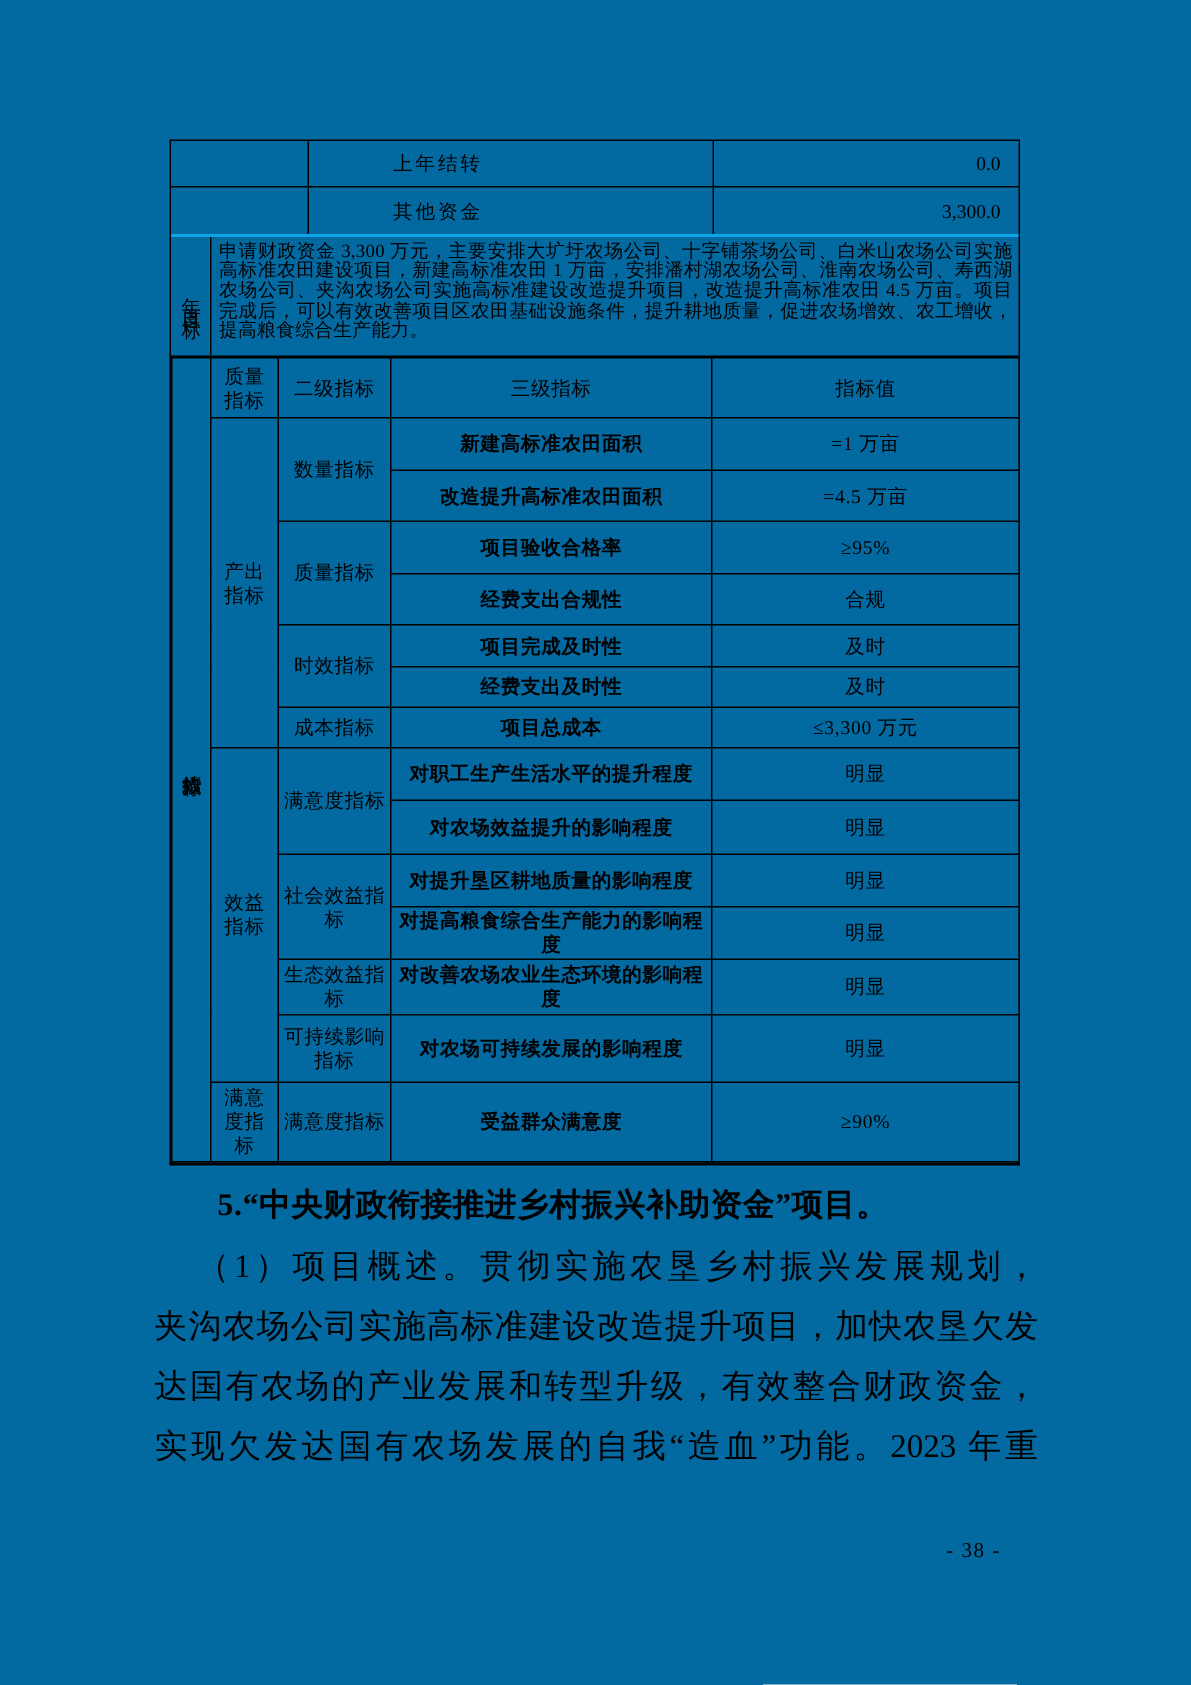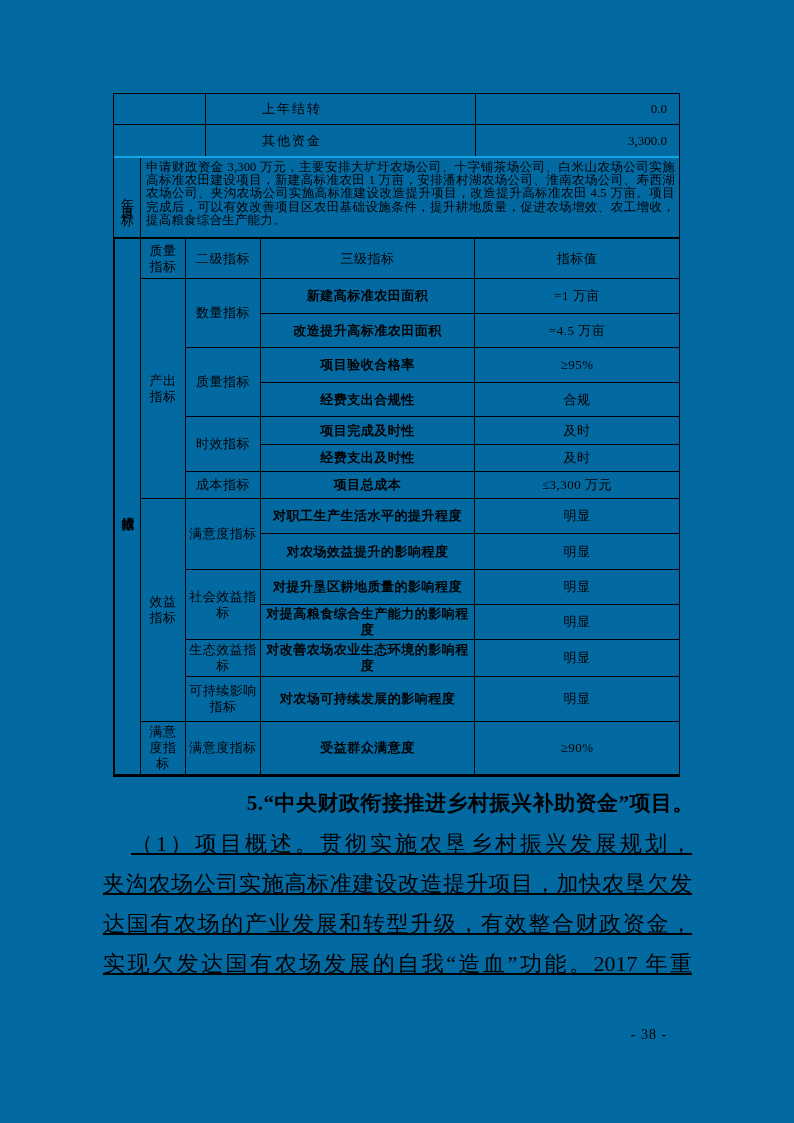--- a/index.html
+++ b/index.html
@@ -54,26 +54,25 @@
   }
   td.l1cell,td.l2cell{padding:1px 7px;line-break:anywhere;word-break:break-all;}
   td.l3cell{text-align:left;padding-left:10px;padding-right:8px;line-break:anywhere;word-break:break-all;font-weight:bold;}
   td.bl0{border-left:none;} td.br0{border-right:none;}
   td.bt0{border-top:none;} td.bb0{border-bottom:none;margin-left:31px;}
   
   .sec-heading{
     position:absolute;left:103px;top:789px;width:591px;
     font-size:21px;font-weight:bold;letter-spacing:0.5px;text-indent:42px;
     white-space:nowrap;
-    text-align:right;
   }
   .body-paragraph{position:absolute;left:103px;top:824px;width:589px;}
   .body-line{
     height:40px;line-height:40px;font-size:22px;
-    text-align:justify;text-align-last:justify;white-space:nowrap;text-decoration:underline;
+    text-align:justify;text-align-last:justify;white-space:nowrap;
   }
   .body-line.indent{padding-left:28px;}
   
   .page-number{
     position:absolute;left:613px;top:1027px;width:72px;
     text-align:center;font-size:14px;letter-spacing:1px;
   }
 </style>
 </head>
 <body>
@@ -185,18 +184,18 @@
     </tbody>
       </table>
   </div>
 
   <div class="sec-heading">5.“中央财政衔接推进乡村振兴补助资金”项目。</div>
 
   <div class="body-paragraph">
     <div class="body-line indent">（1）项目概述。贯彻实施农垦乡村振兴发展规划，</div>
     <div class="body-line">夹沟农场公司实施高标准建设改造提升项目，加快农垦欠发</div>
     <div class="body-line">达国有农场的产业发展和转型升级，有效整合财政资金，</div>
-    <div class="body-line">实现欠发达国有农场发展的自我“造血”功能。2017 年重</div>
+    <div class="body-line">实现欠发达国有农场发展的自我“造血”功能。2023 年重</div>
   </div>
 
   <div class="page-number">- 38 -</div>
 
 </div>
 
 </body></html>

